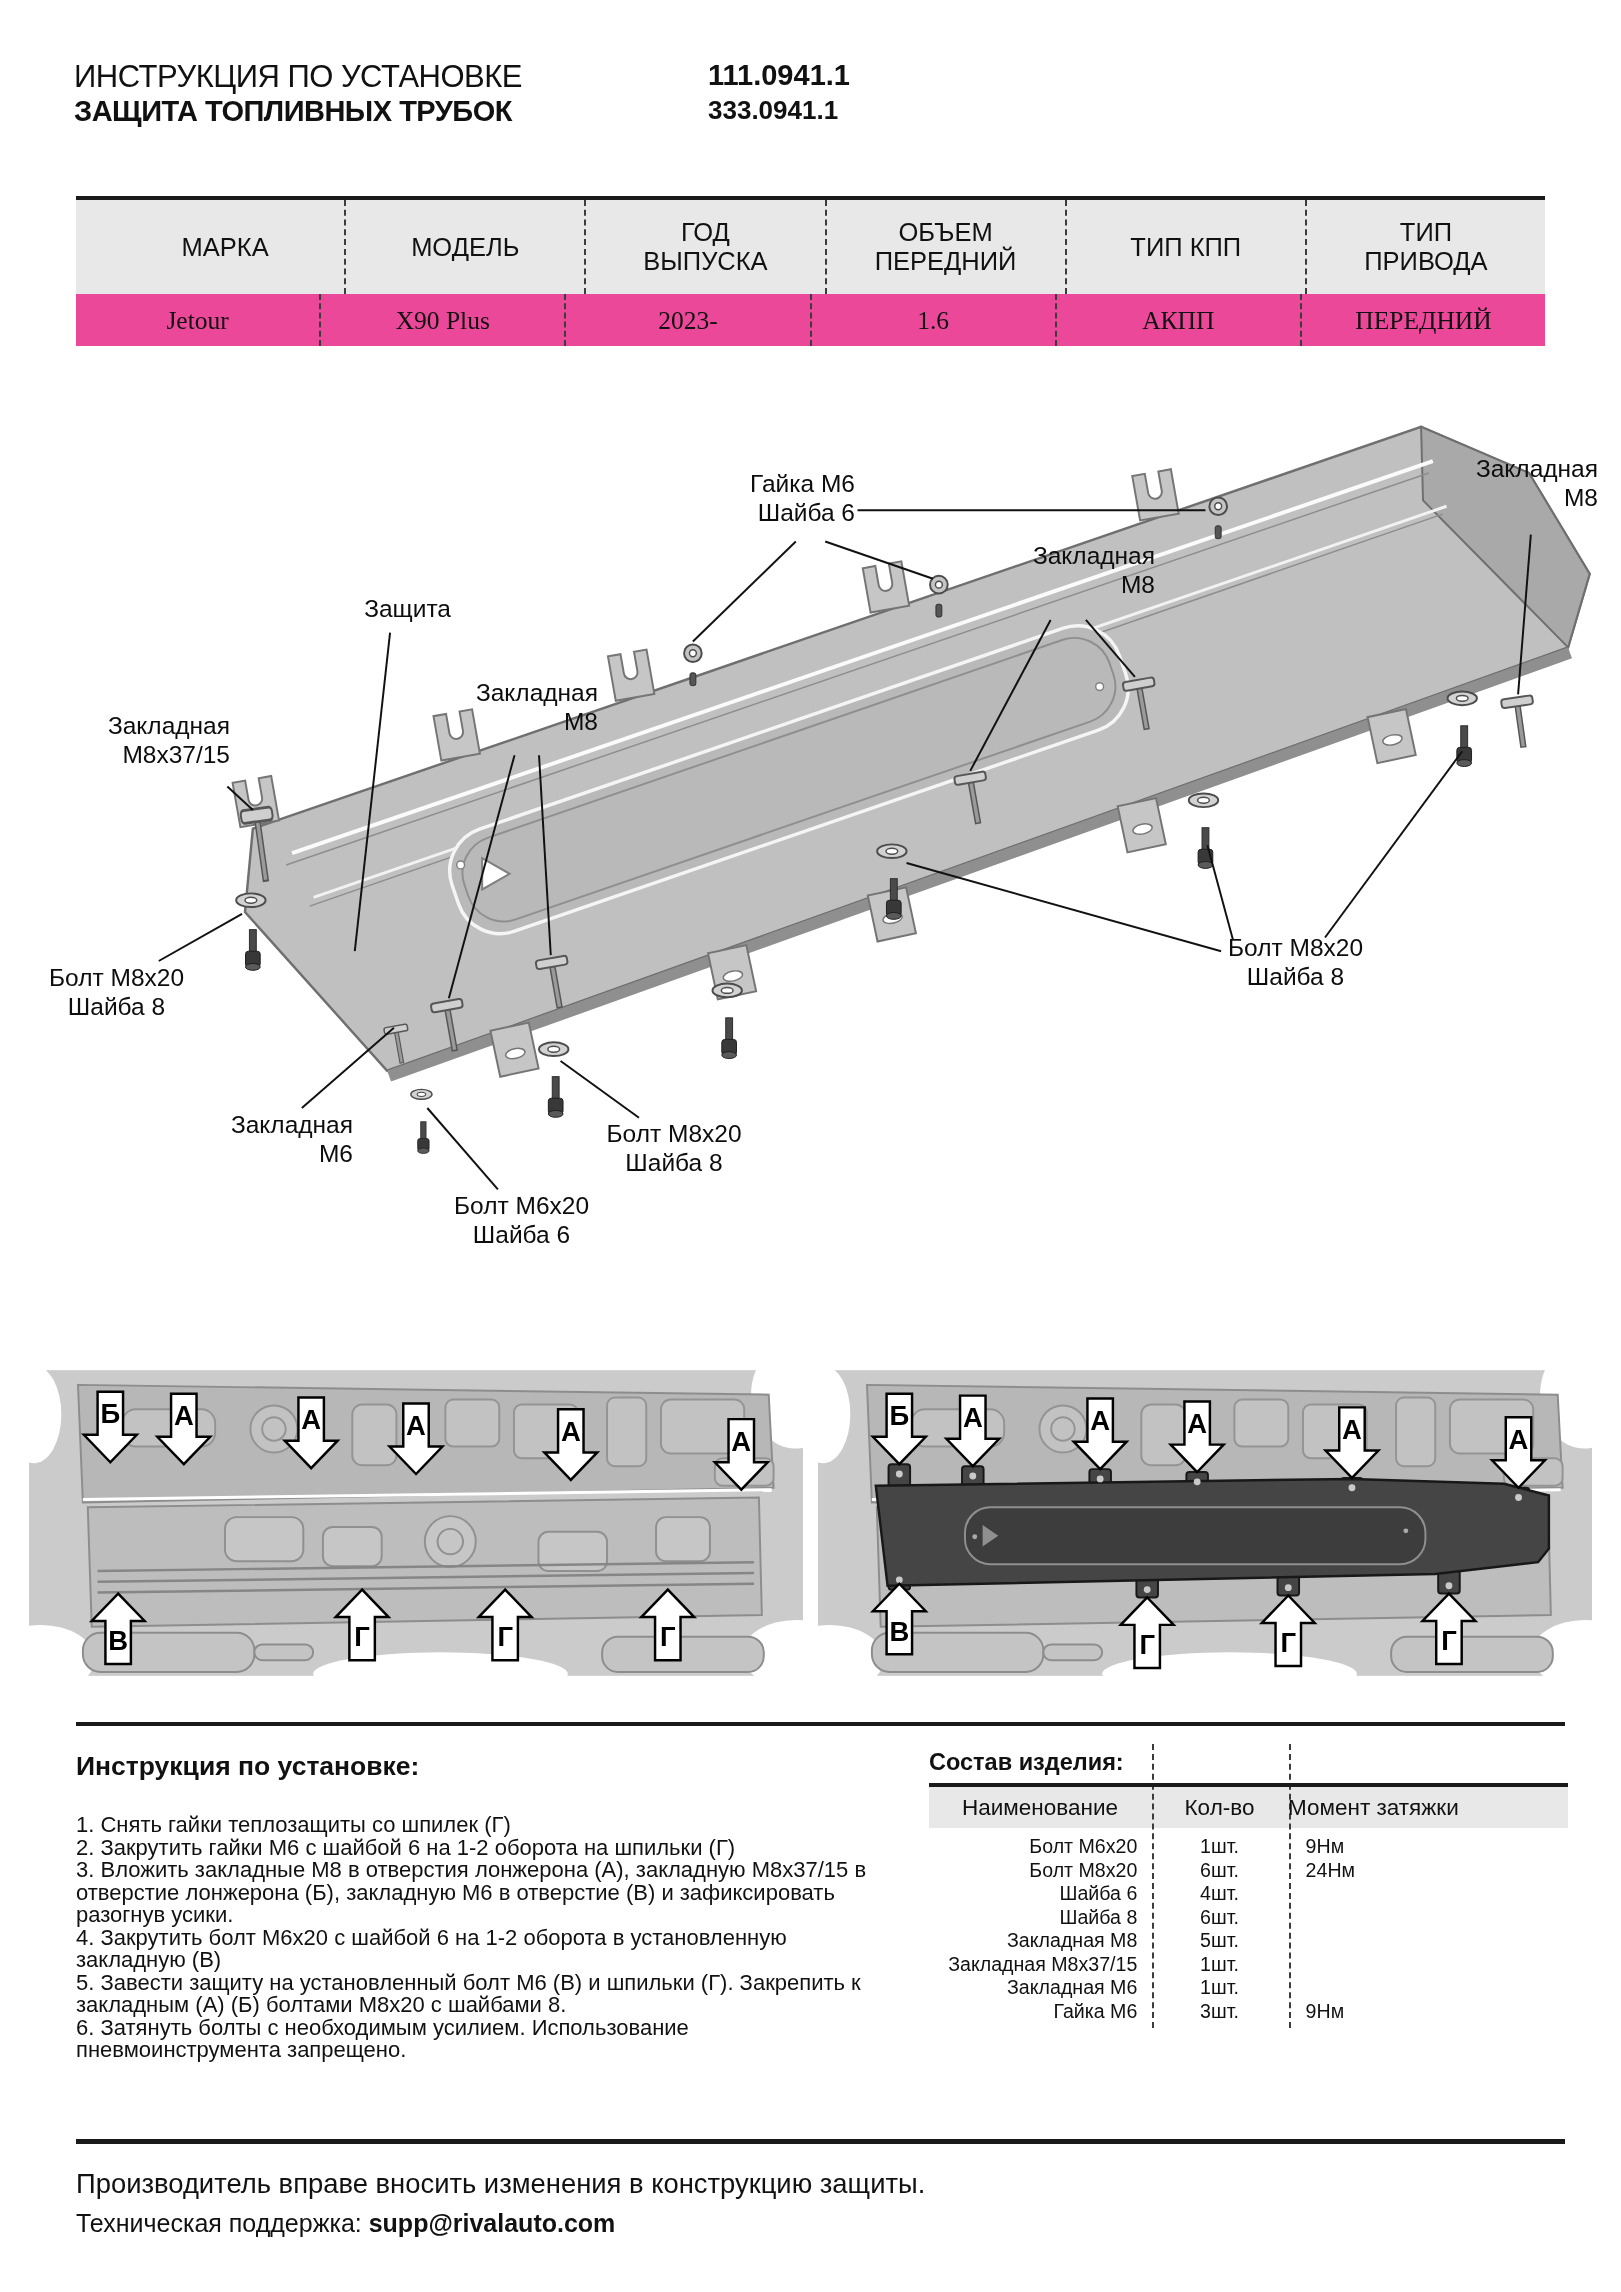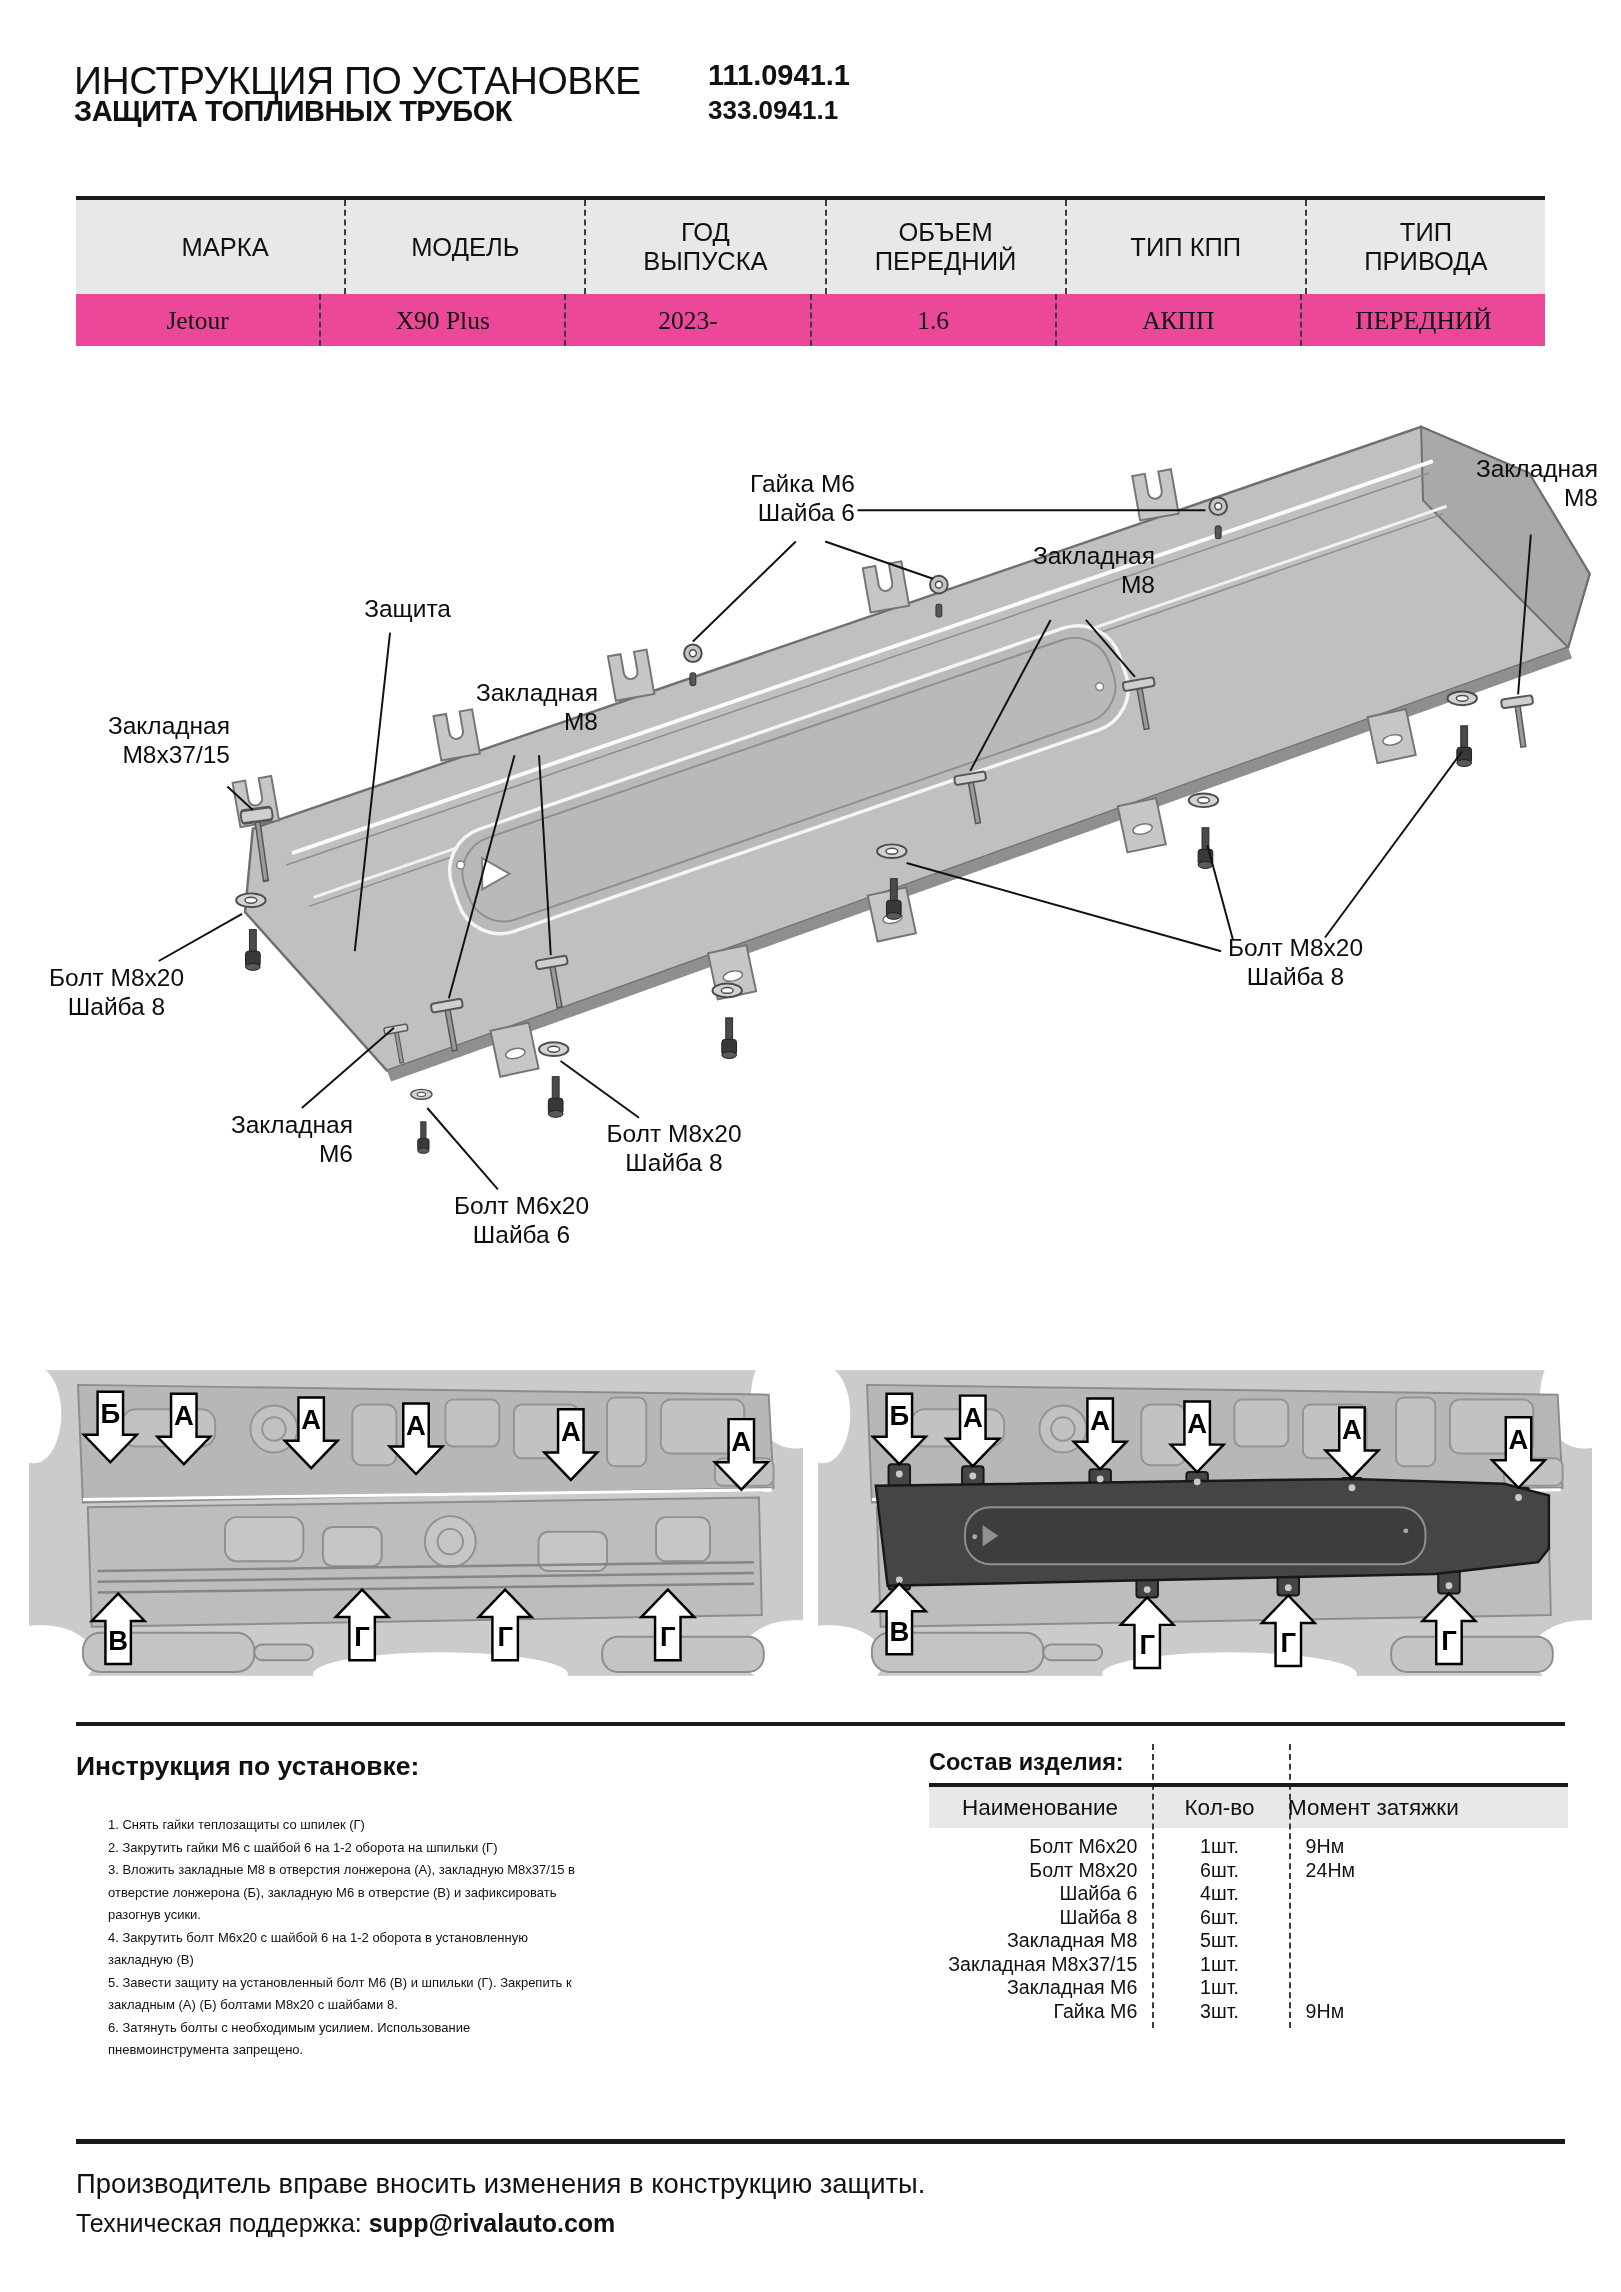--- a/index.html
+++ b/index.html
@@ -1,41 +1,41 @@
 <!DOCTYPE html>
 <html><head>
 <meta charset="utf-8">
 <style>
   html,body{margin:0;padding:0;background:#fff;}
   .page{position:relative;width:1621px;height:2293px;background:#ffffff;overflow:hidden;
         font-family:"Liberation Sans",sans-serif;color:#111;}
   .abs{position:absolute;}
   
-  .title-line1{left:74px;top:59px;font-size:39px;letter-spacing:-0.5px;}
+  .title-line1{left:74px;top:59px;font-size:31px;letter-spacing:-0.5px;}
   .title-line2{left:74px;top:95px;font-size:29px;font-weight:700;letter-spacing:-0.5px;}
   .pn1{left:708px;top:59px;font-size:29px;font-weight:700;}
   .pn2{left:708px;top:95px;font-size:26px;font-weight:700;}
   
   .vtable{left:76px;top:196px;width:1469px;border-top:4.9px solid #1a1a1a;}
   .vt-head{display:flex;height:94px;background:#e8e8e8;padding-left:30px;}
   .vt-row{display:flex;height:52px;background:#ec4899;font-family:Liberation Serif, serif;}
   .vt-cell{flex:1;display:flex;align-items:center;justify-content:center;text-align:center;
            font-size:25.5px;line-height:29px;white-space:pre-line;border-left:2px dashed #3c3c3c;}
   .vt-cell:first-child{border-left:none;}
   
   .callout{position:absolute;font-size:24.5px;line-height:29px;white-space:pre-line;color:#0d0d0d;}
   .c-right{text-align:right;}
   .c-center{text-align:center;}
   
   .photo{position:absolute;width:774px;height:306px;}
   .photo svg text{font-family:"Liberation Sans",sans-serif;font-weight:700;font-size:28px;fill:#000;}
   
   .rule{position:absolute;background:#1a1a1a;}
   .instr-title{left:76px;top:1751px;font-size:26.5px;font-weight:700;}
-  .instr-list{left:76px;top:1814px;width:843px;font-size:13px;line-height:22.5px;margin-left:32px;}
+  .instr-list{left:76px;top:1814px;width:843px;font-size:22px;line-height:22.5px;}
   .instr-item{white-space:pre-line;}
   
   .parts-title{left:929px;top:1749px;font-size:23.5px;font-weight:700;}
   .pt-dash{position:absolute;width:0;border-left:2px dashed #3c3c3c;top:1744px;height:284px;}
   .pt-band{left:929px;top:1787px;width:639px;height:41px;background:#e8e8e8;}
   .pt-headrow{left:929px;top:1787px;width:639px;height:41px;display:flex;align-items:center;font-size:22.5px;}
   .pt-h-name{width:222px;text-align:center;}
   .pt-h-qty{width:137px;text-align:center;}
   .pt-h-torque{width:279px;text-align:left;}
   .pt-rows{left:929px;top:1835px;width:639px;font-size:19.6px;}

